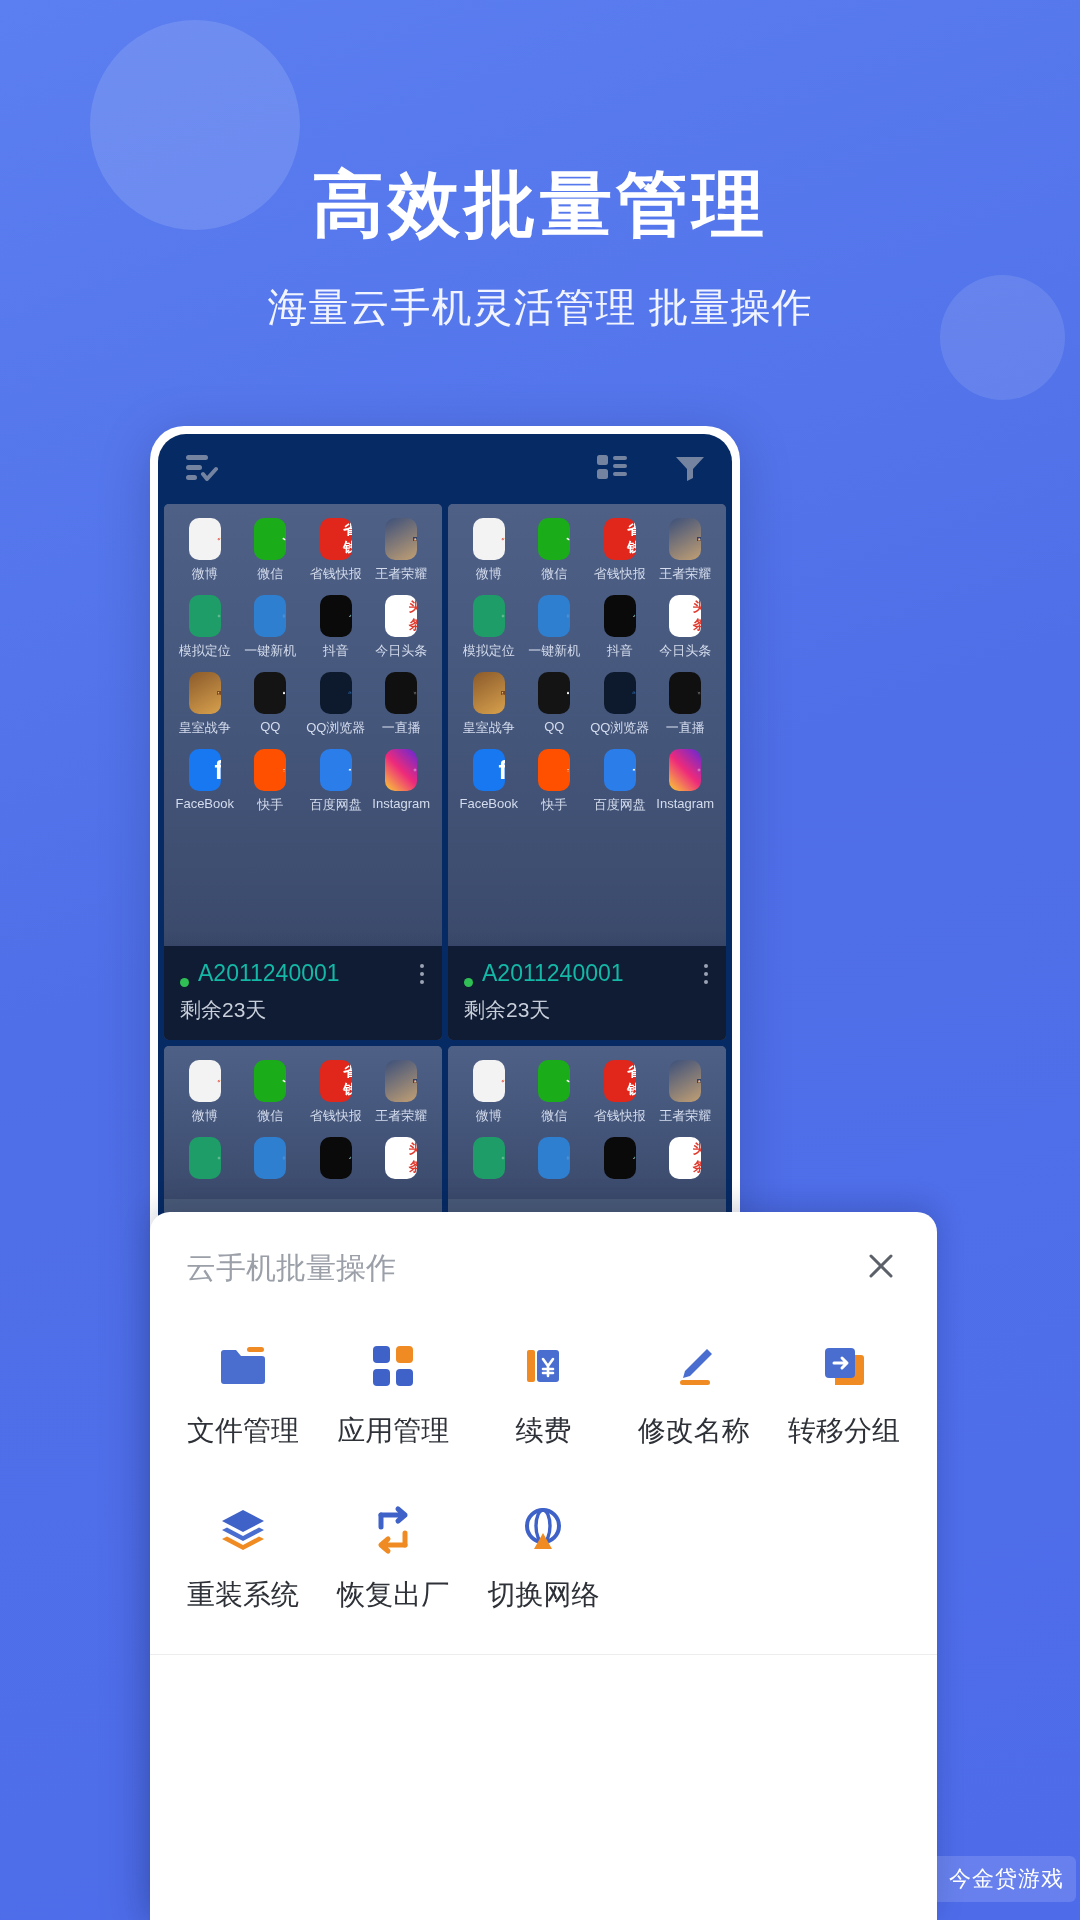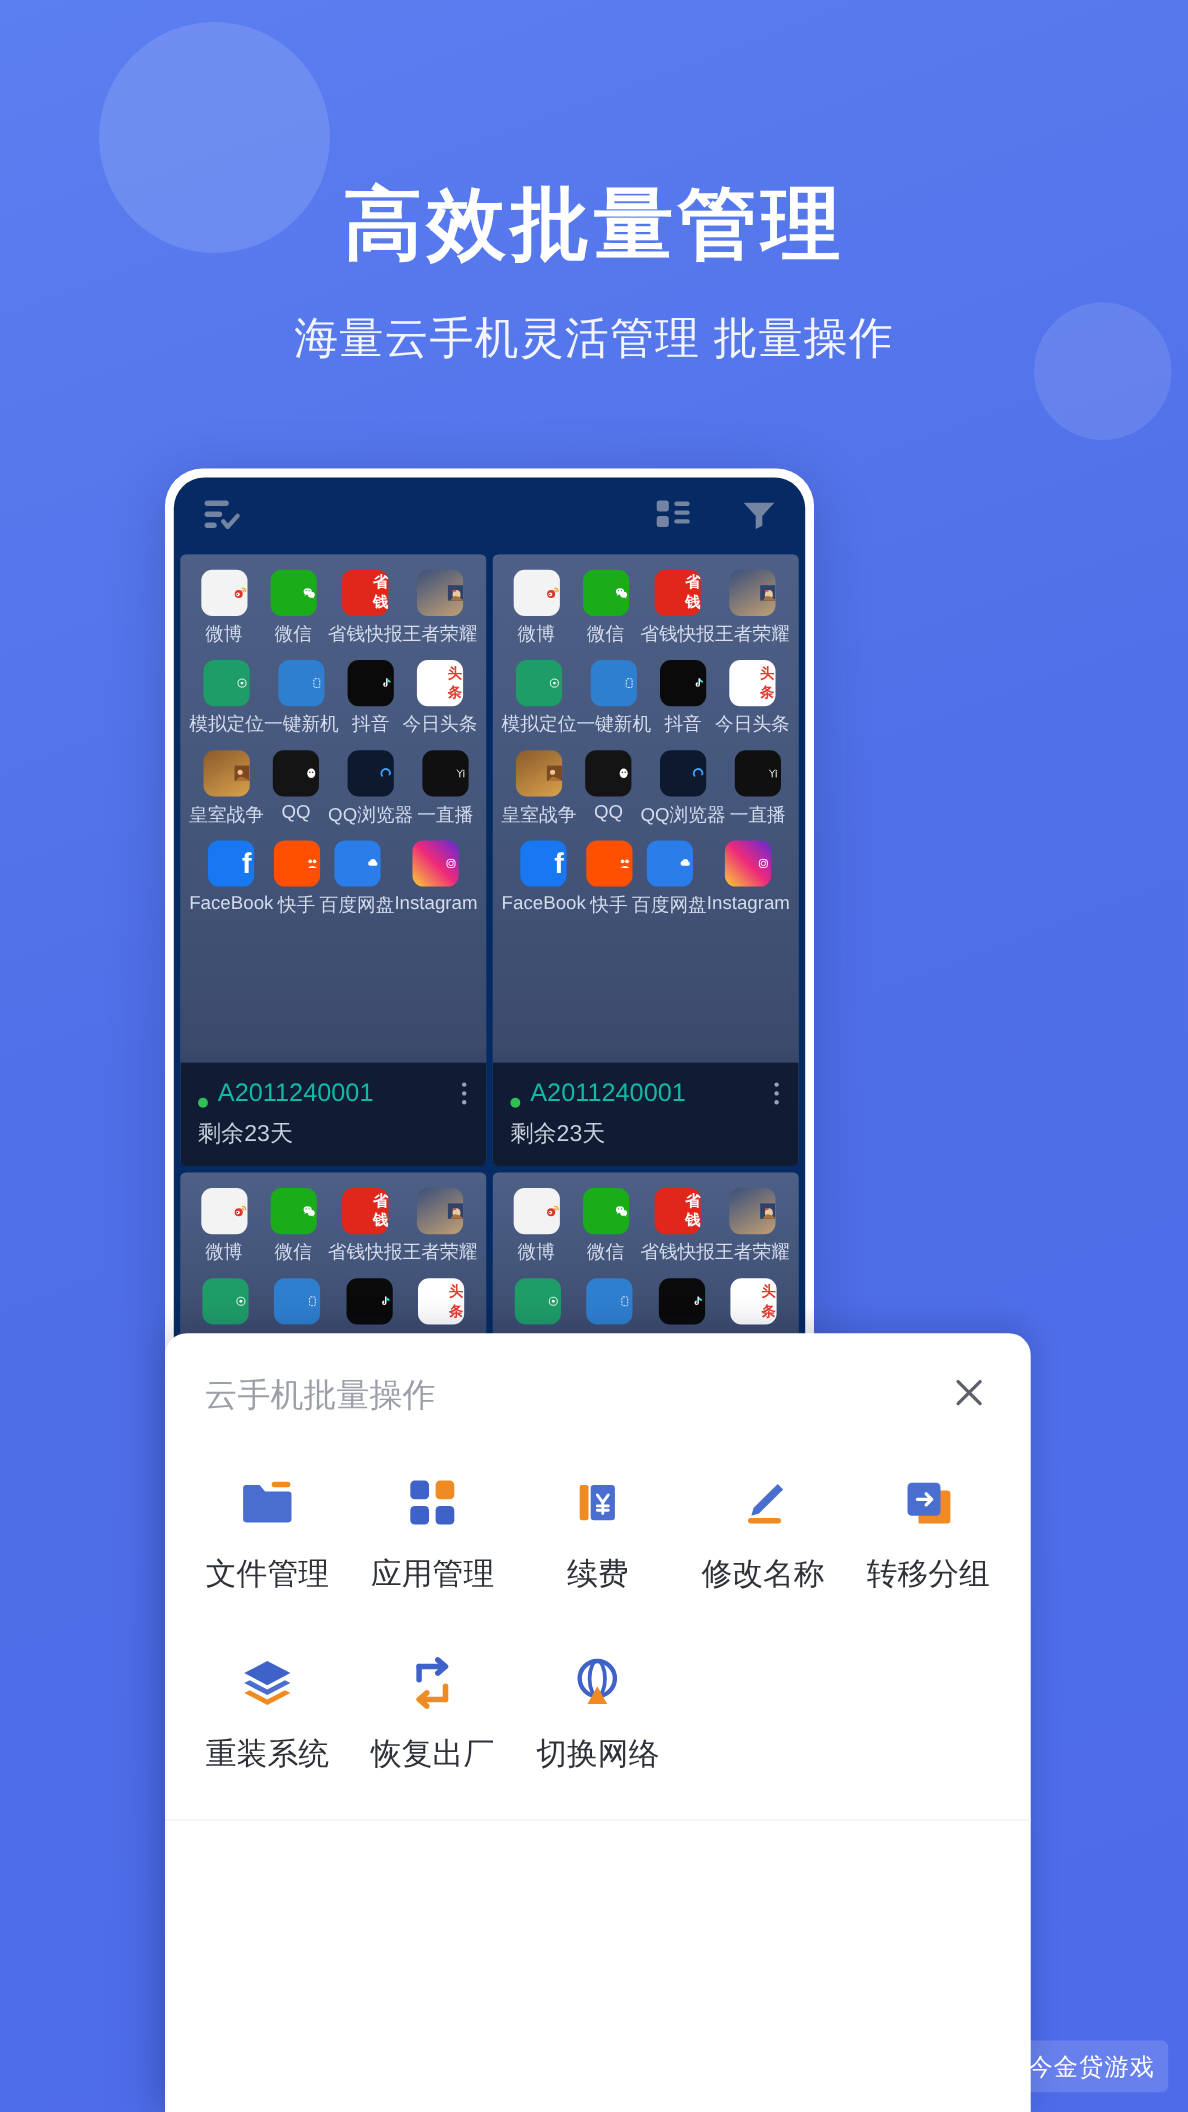--- a/index.html
+++ b/index.html
@@ -73,26 +73,26 @@
     padding:14px 8px 8px 8px;
   }
   .app-row {
     display:grid; grid-template-columns:repeat(4,1fr);
     margin-bottom:12px;
   }
   .app {
     display:flex; flex-direction:column; align-items:center; gap:5px;
   }
   .app-ico {
-    width:42px; height:42px; border-radius:10px;
+    width:32px; height:42px; border-radius:10px;
     display:flex; align-items:center; justify-content:center;
     font-size:15px; font-weight:700; color:#fff;
     overflow:hidden; position:relative;padding-left:28px;
   }
-  .app-lbl { font-size:17px; color:#d4dced; white-space:nowrap; }
+  .app-lbl { font-size:13px; color:#d4dced; white-space:nowrap; }
 
   .dev-foot {
     background:#101c33;
     padding:14px 16px 16px 16px;
     position:relative;
   }
   .dev-name { font-size:23px; color:#14b8a6; display:flex; align-items:flex-end; gap:9px; }
   .dot-on { width:9px; height:9px; border-radius:50%; background:#2fbf55; display:inline-block; }
   .dev-sub { font-size:21px; color:#c8cfdb; margin-top:9px; margin-left:0; }
   .kebab { position:absolute; right:18px; top:18px; display:flex; flex-direction:column; gap:4px; }
@@ -131,21 +131,21 @@
   .act-lbl { font-size:28px; color:#2e3238; white-space:nowrap; }
 
   .sheet-sep { height:1px; background:#ededf0; margin:0 0 0 0; }
   .cancel {
     height:118px; display:flex; align-items:center; justify-content:center;
     font-size:32px; color:#2e3238; cursor:pointer;
   }
 
   
   .wm {
-    position:absolute; right:18px; bottom:18px;
+    position:absolute; right:4px; bottom:18px;
     display:flex; align-items:center; gap:20px;
     background:rgba(255,255,255,.14);
     border-radius:6px; padding:7px 12px;text-align:right;
   }
   .wm-txt { font-size:22px; color:#ffffff; letter-spacing:1px; }
 </style>
 </head>
 <body>
 
 <div class="deco deco-1"></div>

